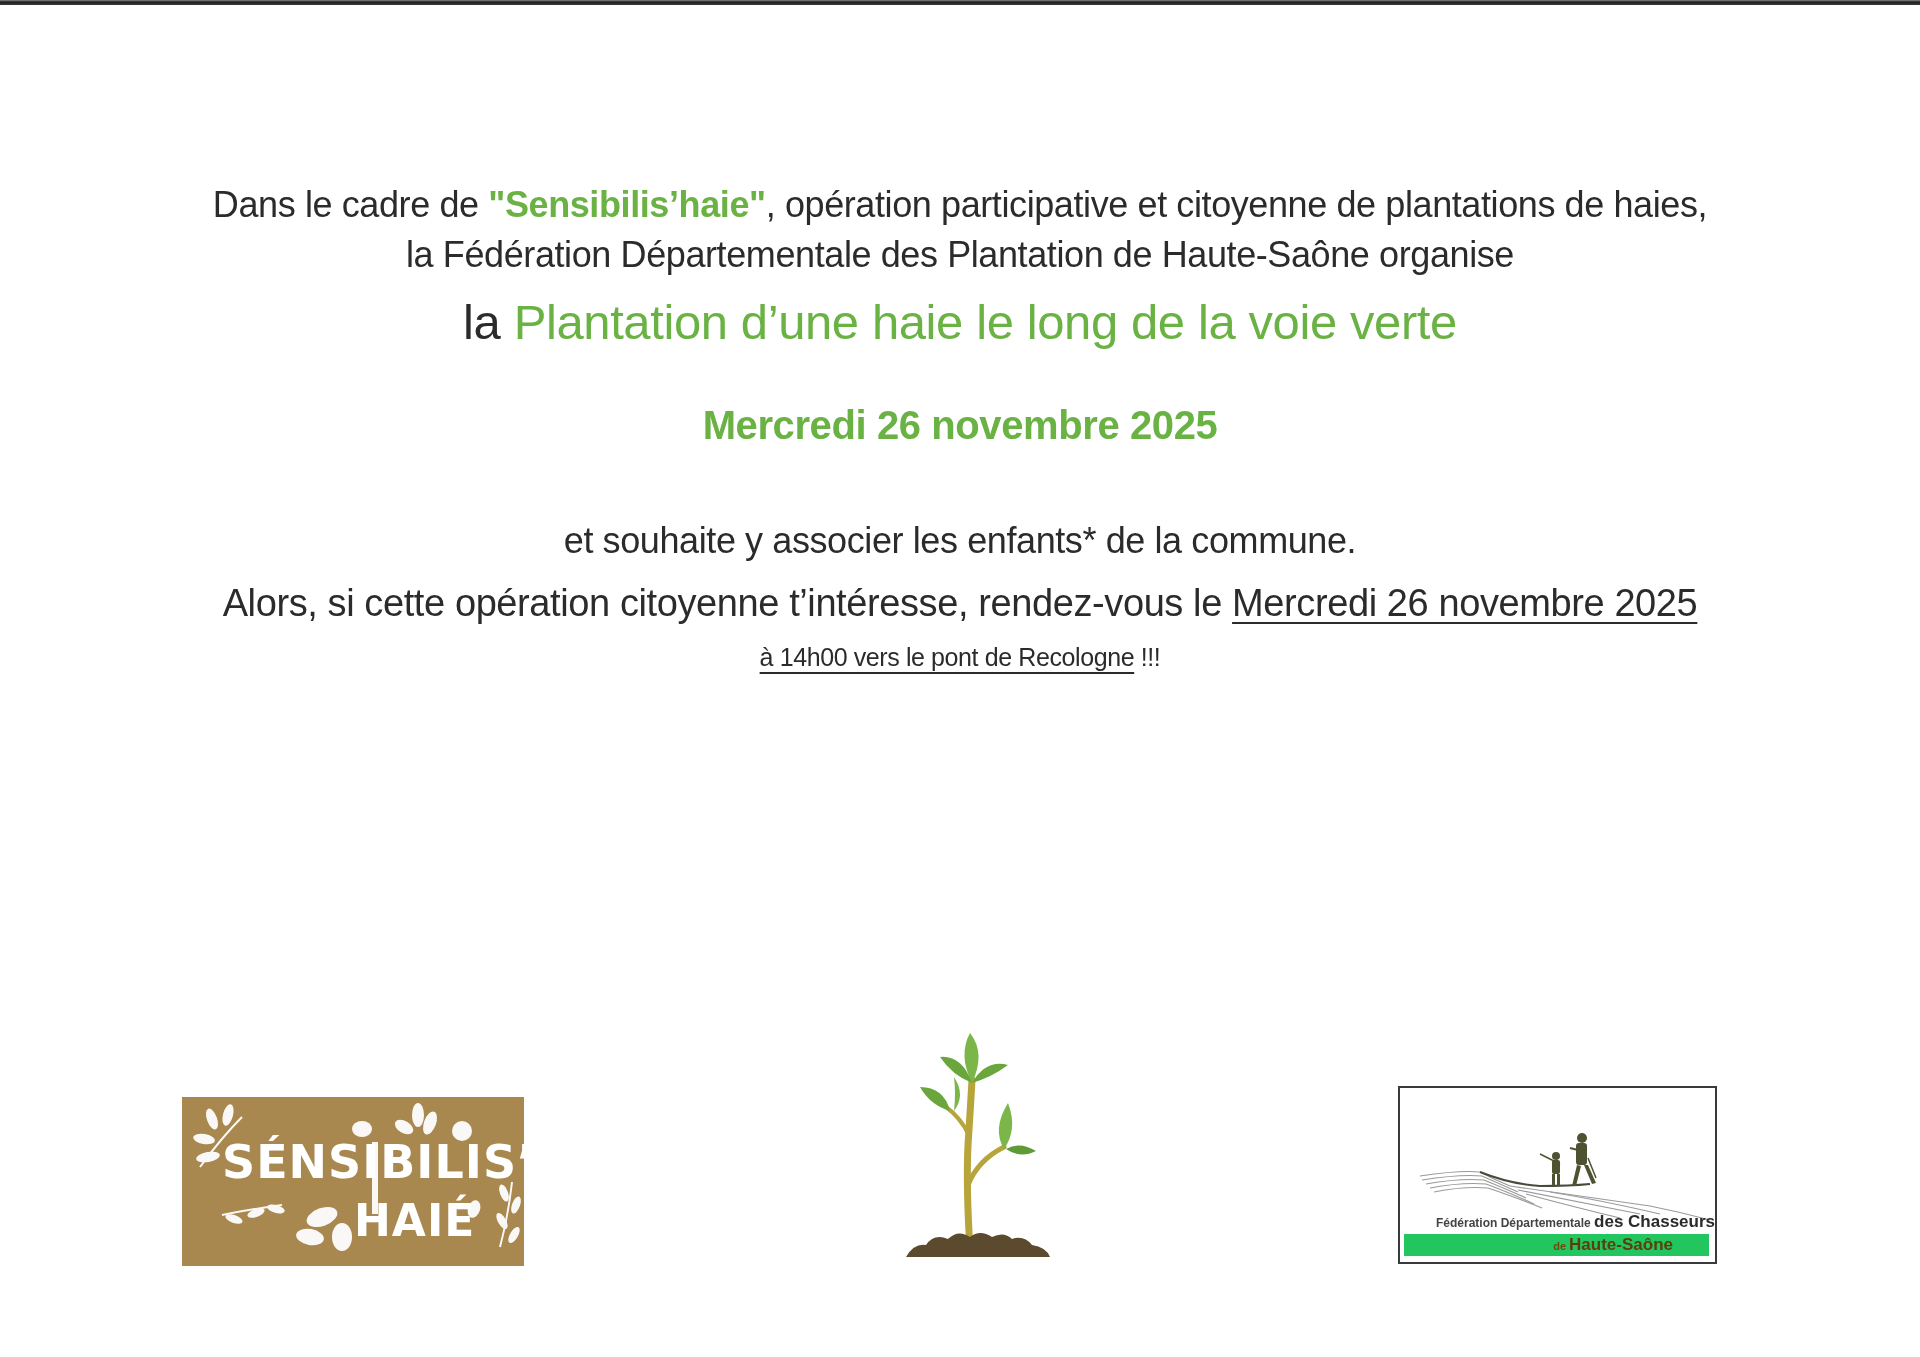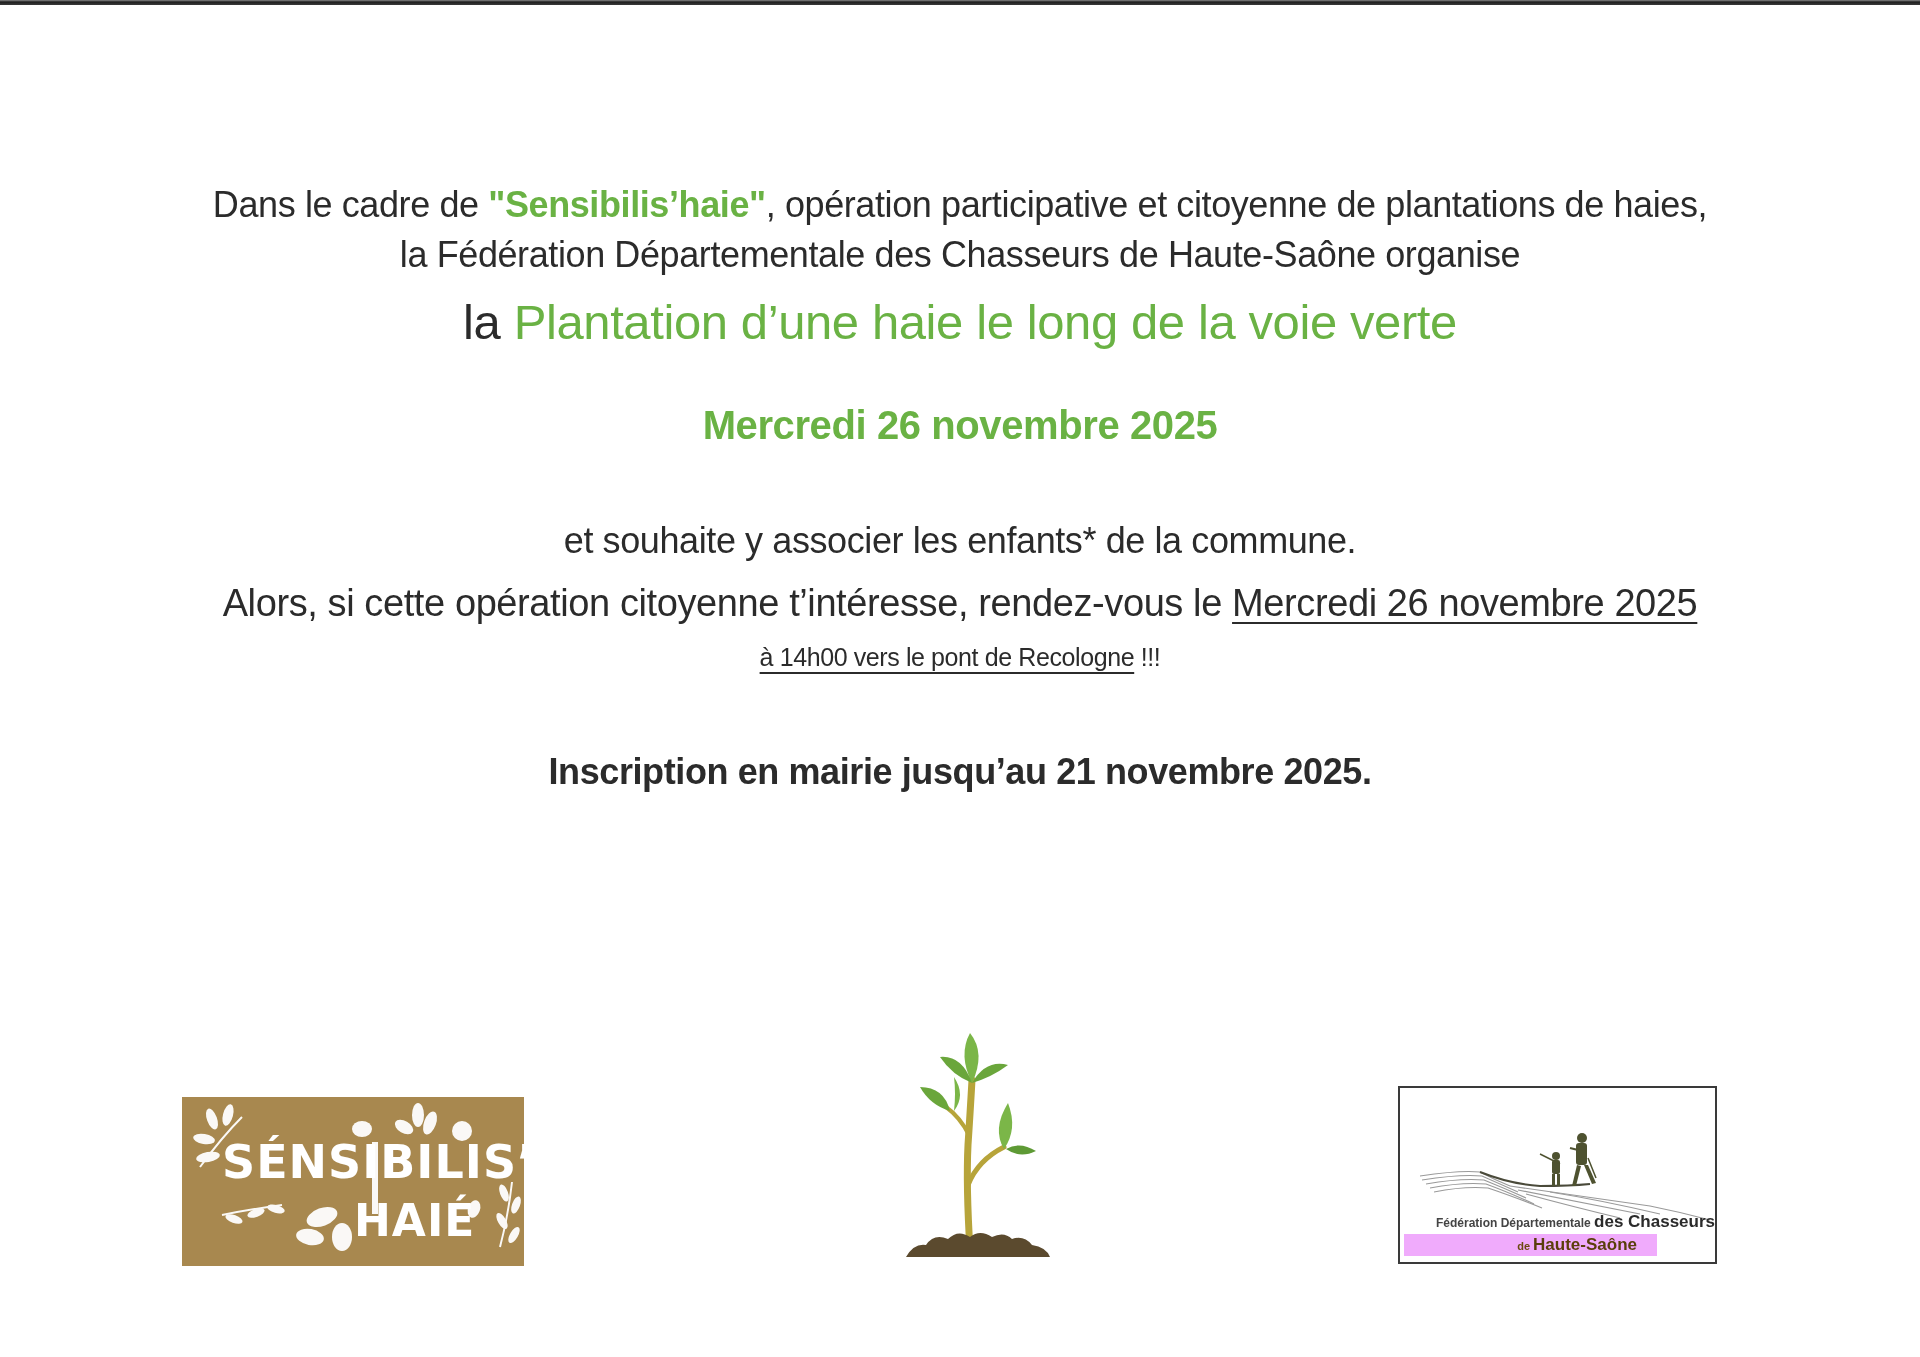--- a/index.html
+++ b/index.html
@@ -130,62 +130,61 @@
       white-space: nowrap;
       color: #2b2b2b;
       font-family: "Liberation Sans", sans-serif;
     }
     .fdc-line1 .small { font-size: 12px; font-weight: bold; color: #444; padding-left: 36px; }
     .fdc-line1 .big { font-size: 17px; font-weight: bold; }
     .fdc-band {
       position: absolute;
       left: 4px;
       top: 146px;
-      width: 253px;
+      width: 305px;
       height: 22px;
-      background: #f0abfc;
+      background: #22c55e;
       text-align: right;
       box-sizing: border-box;
-      padding-right: 20px;
+      padding-right: 36px;
       line-height: 22px;
       white-space: nowrap;
     }
     .fdc-band .small { font-size: 11px; font-weight: bold; color: #6b4a10; }
     .fdc-band .big { font-size: 17px; font-weight: bold; color: #5a3e0b; }
   </style>
 </head>
 <body>
 
 <div class="top-border"></div>
 
 <div class="page">
 
   <div class="line intro-1">
     <span>Dans le cadre de </span><span class="green-bold">"Sensibilis’haie"</span><span>, opération participative et citoyenne de plantations de haies,</span>
   </div>
 
-  <div class="line intro-2">la Fédération Départementale des Chasseurs de Haute-Saône organise</div>
+  <div class="line intro-2">la Fédération Départementale des Plantation de Haute-Saône organise</div>
 
   <div class="line intro-3">
     <span>la </span><span class="green">Plantation d’une haie le long de la voie verte</span>
   </div>
 
   <div class="line date-heading">Mercredi 26 novembre 2025</div>
 
   <div class="line line-assoc">et souhaite y associer les enfants* de la commune.</div>
 
   <div class="line line-alors">
     <span>Alors, si cette opération citoyenne t’intéresse, rendez-vous le </span><span class="u">Mercredi 26 novembre 2025</span>
   </div>
 
   <div class="line line-rdv">
     <span class="u"> à 14h00 vers le pont de Recologne</span><span> !!!</span>
   </div>
 
-  <div class="line inscription">Inscription en mairie jusqu’au 21 novembre 2025.</div>
 
 
   <div class="logo-sensibilis">
     <svg width="342" height="169" viewBox="0 0 342 169">
       <g fill="#ffffff" opacity="0.95">
 
         <path d="M18 70 Q40 40 60 20" stroke="#fff" stroke-width="2" fill="none"></path>
         <ellipse cx="30" cy="22" rx="5" ry="11" transform="rotate(-20 30 22)"></ellipse>
         <ellipse cx="46" cy="18" rx="5" ry="11" transform="rotate(15 46 18)"></ellipse>
         <ellipse cx="22" cy="42" rx="11" ry="5" transform="rotate(10 22 42)"></ellipse>

